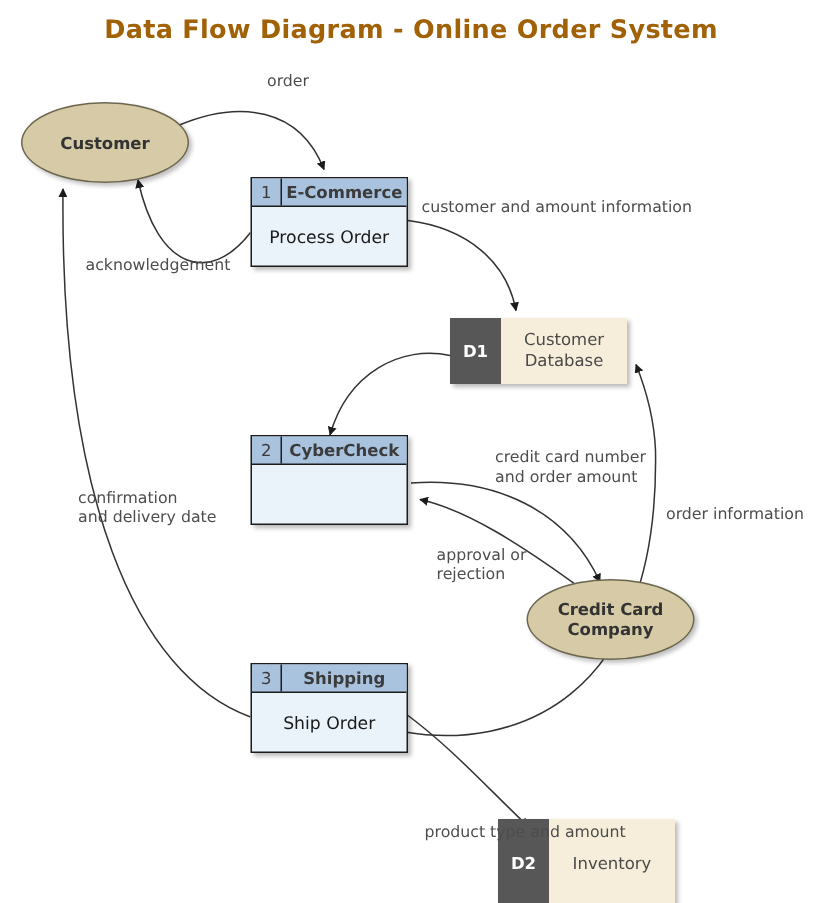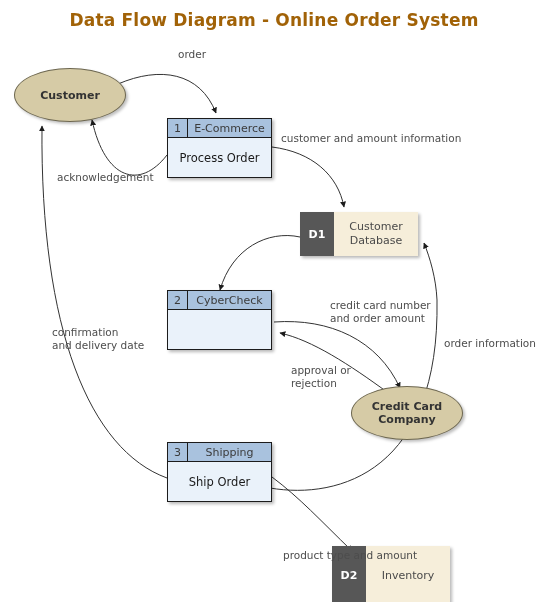--- a/index.html
+++ b/index.html
@@ -50,20 +50,21 @@
     border-right:1px solid #1c1c1c;
     display:flex;align-items:center;justify-content:center;
     font-size:11px;color:#3b3b3b;
     box-sizing:border-box;
   }
   .process-sys{
     flex:1;
     display:flex;align-items:center;justify-content:center;
     font-size:11px;color:#3b3b3b;
     box-sizing:border-box;
+    font-weight:bold;
   }
   .process-body{
     height:calc(100% - 19px);
     display:flex;align-items:center;justify-content:center;
     text-align:center;
     font-size:11.5px;font-weight:normal;color:#1a1a1a;
     line-height:14px;
     padding:0 4px;
     box-sizing:border-box;
   }

